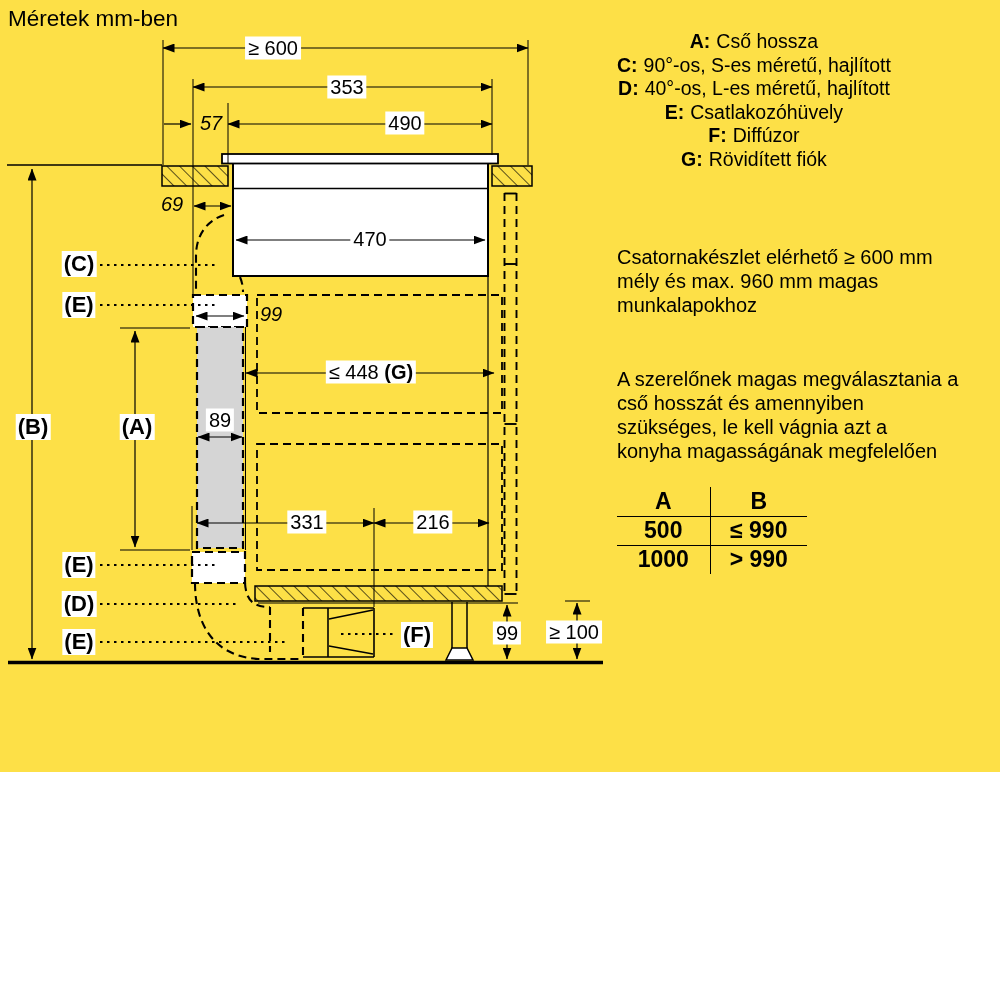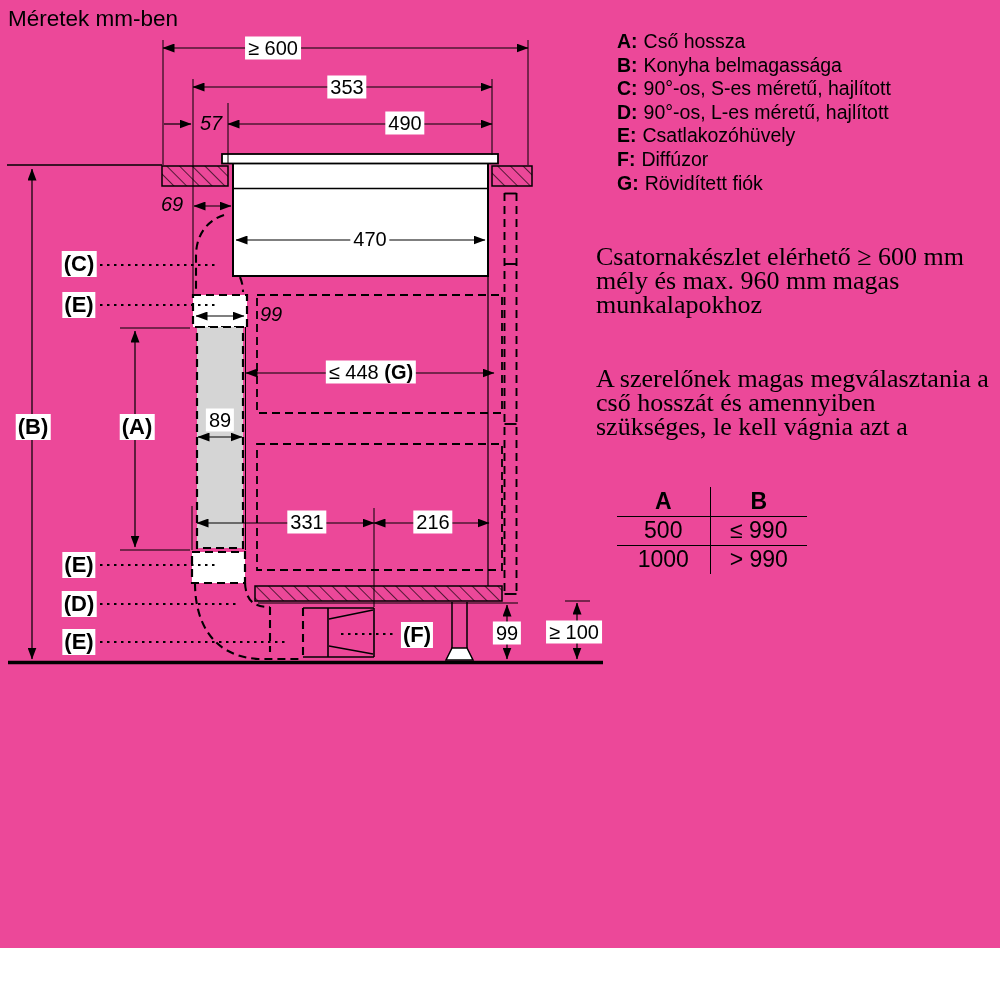--- a/index.html
+++ b/index.html
@@ -1,33 +1,33 @@
 <!DOCTYPE html>
 <html><head>
 <meta charset="utf-8">
 <style>
   * { margin:0; padding:0; box-sizing:border-box; }
   html,body { background:#ffffff; }
   #page {
-    position:relative; width:1000px; height:948px; background:#ec4899;
+    position:relative; width:1000px; height:772px; background:#fde047;
     font-family:"Liberation Sans", sans-serif; color:#000;
   }
   #diagram-svg { position:absolute; left:0; top:0; }
   .txt { position:absolute; white-space:nowrap; color:#000; }
   .ctr { transform:translate(-50%,-50%); }
   .dimnum { font-size:20px; background:#fff; padding:0 3px; }
   .dimnum.nobg { background:transparent;font-style:italic; }
   .plbl { font-size:22px; font-weight:bold; background:#fff; padding:0 2px; }
   .title { font-size:22.5px; }
-  .legend { position:absolute; left:617px; top:30px; font-size:19.5px; line-height:23.6px; }
+  .legend { position:absolute; left:617px; top:30px; font-size:19.5px; line-height:23.6px;text-align:center; }
   .legend-row b { margin-right:6px; }
-  .note { position:absolute; left:596px; font-size:26px; line-height:24px;font-family:Liberation Serif, serif; }
+  .note { position:absolute; left:617px; font-size:20px; line-height:24px; }
   .dtable { position:absolute; left:617px; top:487px; border-collapse:collapse; }
   .dtable th, .dtable td {
-    font-size:23px; text-align:center; font-weight:normal; padding:0;
+    font-size:23px; text-align:center; font-weight:bold; padding:0;
   }
   .dtable th { font-weight:bold; }
   .dtable .c1 { width:93px; border-right:1.7px solid #000; }
   .dtable .c2 { width:97px; }
   .dtable tr { height:29px; }
   .dtable tr.hrow th, .dtable tr.r1 td { border-bottom:1.7px solid #000; }
 </style>
 </head>
 <body>
 
@@ -173,38 +173,38 @@
   <div class="txt plbl ctr" style="left:79px;  top:305px;">(E)</div>
   <div class="txt plbl ctr" style="left:33px;  top:427px;">(B)</div>
   <div class="txt plbl ctr" style="left:137px; top:427px;">(A)</div>
   <div class="txt plbl ctr" style="left:79px;  top:565px;">(E)</div>
   <div class="txt plbl ctr" style="left:79px;  top:604px;">(D)</div>
   <div class="txt plbl ctr" style="left:79px;  top:642px;">(E)</div>
   <div class="txt plbl ctr" style="left:417px; top:635px;">(F)</div>
 
   <div class="legend">
     <div class="legend-row"><b>A:</b><span>Cső hossza</span></div>
-    <div class="legend-row"><b>B:</b><span>Konyha belmagassága</span></div>
     <div class="legend-row"><b>C:</b><span>90°-os, S-es méretű, hajlított</span></div>
-    <div class="legend-row"><b>D:</b><span>90°-os, L-es méretű, hajlított</span></div>
+    <div class="legend-row"><b>D:</b><span>40°-os, L-es méretű, hajlított</span></div>
     <div class="legend-row"><b>E:</b><span>Csatlakozóhüvely</span></div>
     <div class="legend-row"><b>F:</b><span>Diffúzor</span></div>
     <div class="legend-row"><b>G:</b><span>Rövidített fiók</span></div>
   </div>
 
   <div class="note" style="top:245px;">
     <div>Csatornakészlet elérhető ≥ 600 mm</div>
     <div>mély és max. 960 mm magas</div>
     <div>munkalapokhoz</div>
   </div>
 
   <div class="note" style="top:367px;">
     <div>A szerelőnek magas megválasztania a</div>
     <div>cső hosszát és amennyiben</div>
     <div>szükséges, le kell vágnia azt a</div>
+    <div>konyha magasságának megfelelően</div>
   </div>
 
   <table class="dtable">
     <tbody>
         <tr class="hrow">
       <th class="c1">A</th>
       <th class="c2">B</th>
     </tr>
     <tr class="r1">
       <td class="c1">500</td>

